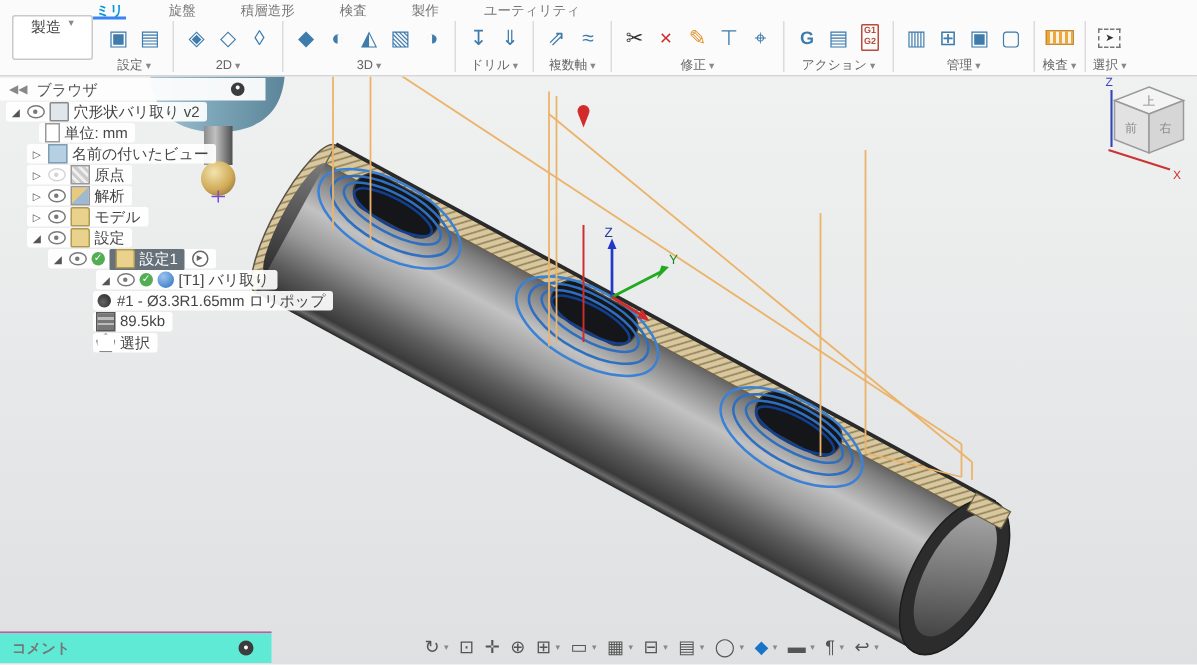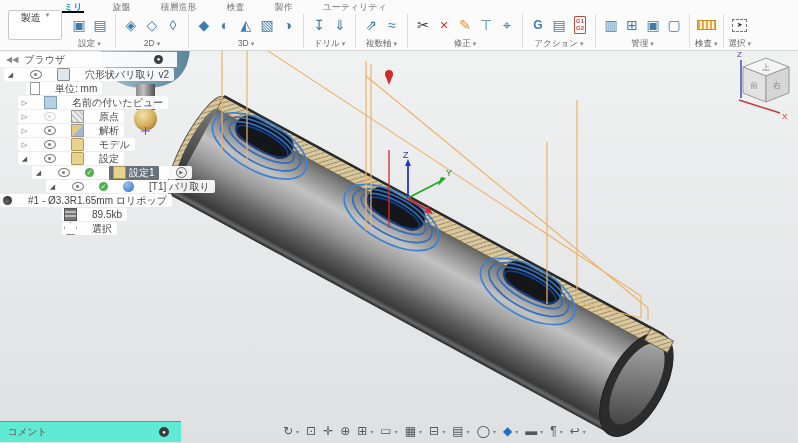--- a/index.html
+++ b/index.html
@@ -4,21 +4,21 @@
 <style>
   html,body{margin:0;padding:0;}
   body{width:798px;height:443px;overflow:hidden;position:relative;
        font-family:"Liberation Sans","DejaVu Sans",sans-serif;
        background:linear-gradient(#f2f3f3,#dfe0e1);}
   
   #toolbar{position:absolute;top:0;left:0;width:798px;height:50px;background:#fbfbfb;
            border-bottom:1px solid #d6d6d6;z-index:6;}
   #tabs{position:absolute;top:0;left:62px;height:13px;display:flex;gap:26px;font-size:9px;color:#777;}
   .tab{padding:1px 2px 0 2px;cursor:default;white-space:nowrap;}
-  .tab.active{color:#0696d7;border-bottom:2px solid #000000;font-weight:bold;}
+  .tab.active{color:#0696d7;border-bottom:2px solid #3b82f6;font-weight:bold;}
   #wsbtn{position:absolute;top:10px;left:8px;width:52px;height:28px;border:1px solid #c9c9c9;
          background:#fff;border-radius:2px;font-size:10px;color:#444;display:flex;
          justify-content:center;gap:3px;}
   #ribbon{position:absolute;top:13px;left:66px;right:2px;height:37px;display:flex;align-items:flex-start;}
   .group{display:flex;flex-direction:column;align-items:center;padding:0 3px;}
   .gicons{display:flex;gap:1px;height:24px;align-items:center;}
   .ric{width:20px;height:22px;display:flex;align-items:center;justify-content:center;
        font-size:14px;color:#3f7cac;}
   .glabel{font-size:8.5px;color:#666;margin-top:1px;white-space:nowrap;}
   .caret{font-size:7px;color:#888;margin-left:2px;}
@@ -29,21 +29,21 @@
   .ruler{width:17px;height:8px;border:1px solid #c98a2a;
          background:repeating-linear-gradient(90deg,#eaa83f 0 2px,#fdf3e0 2px 4px);}
   .selbox{width:13px;height:11px;border:1px dashed #777;display:flex;align-items:center;
           justify-content:center;font-size:7px;color:#333;}
   
   #browser{position:absolute;top:52px;left:0;width:170px;z-index:5;font-size:10px;color:#444;}
   #bhead{width:165px;height:15px;background:rgba(253,253,253,.95);display:flex;align-items:center;
          padding:0 6px;gap:6px;color:#555;position:relative;}
   #bhead .dot{position:absolute;right:14px;top:3px;width:9px;height:9px;border-radius:50%;
               background:#3c3c3c;color:#fff;font-size:6px;line-height:9px;text-align:center;}
-  .brow{display:flex;align-items:center;gap:15px;height:13px;margin-top:1px;width:fit-content;
+  .brow{display:flex;align-items:center;gap:3px;height:13px;margin-top:1px;width:fit-content;
         background:rgba(255,255,255,.92);padding:0 5px 0 2px;border-radius:2px;white-space:nowrap;}
   .exp{width:9px;font-size:7px;color:#555;text-align:center;}
   .eye{width:10px;height:7px;border:1px solid #7a7a7a;border-radius:50%;position:relative;flex:none;}
   .eye::after{content:"";position:absolute;left:3px;top:1.5px;width:3px;height:3px;background:#7a7a7a;border-radius:50%;}
   .eye.off{opacity:.3;}
   .chk{width:9px;height:9px;border-radius:50%;background:#53ad53;color:#fff;font-size:7px;
        line-height:9px;text-align:center;flex:none;}
   .ico{width:11px;height:11px;flex:none;position:relative;}
   .i-comp{border:1px solid #8a8a8a;background:#dfe7ec;border-radius:1px;}
   .i-doc{border:1px solid #9a9a9a;background:#fff;width:8px;margin-left:2px;}
@@ -356,28 +356,28 @@
   <div class="brow" style="margin-left:32px">
     <span class="exp">◢</span>
     <span class="eye"></span>
     <span class="chk">✓</span>
     <span class="hl">
       <span class="ico i-folder"></span>
       <span>設定1</span>
     </span>
     <span class="play">▶</span>
   </div>
-  <div class="brow" style="margin-left:46px">
+  <div class="brow" style="margin-left:64px">
     <span class="exp">◢</span>
     <span class="eye"></span>
     <span class="chk">✓</span>
     <span class="ico i-sphere"></span>
     <span>[T1] バリ取り</span>
   </div>
-  <div class="brow" style="">
+  <div class="brow" style="margin-left:62px">
     <span class="ico i-tool"></span>
     <span>#1 - Ø3.3R1.65mm ロリポップ</span>
   </div>
   <div class="brow" style="margin-left:62px">
     <span class="ico i-size"></span>
     <span>89.5kb</span>
   </div>
   <div class="brow" style="margin-left:62px">
     <span class="ico i-geom"></span>
     <span>選択</span>

